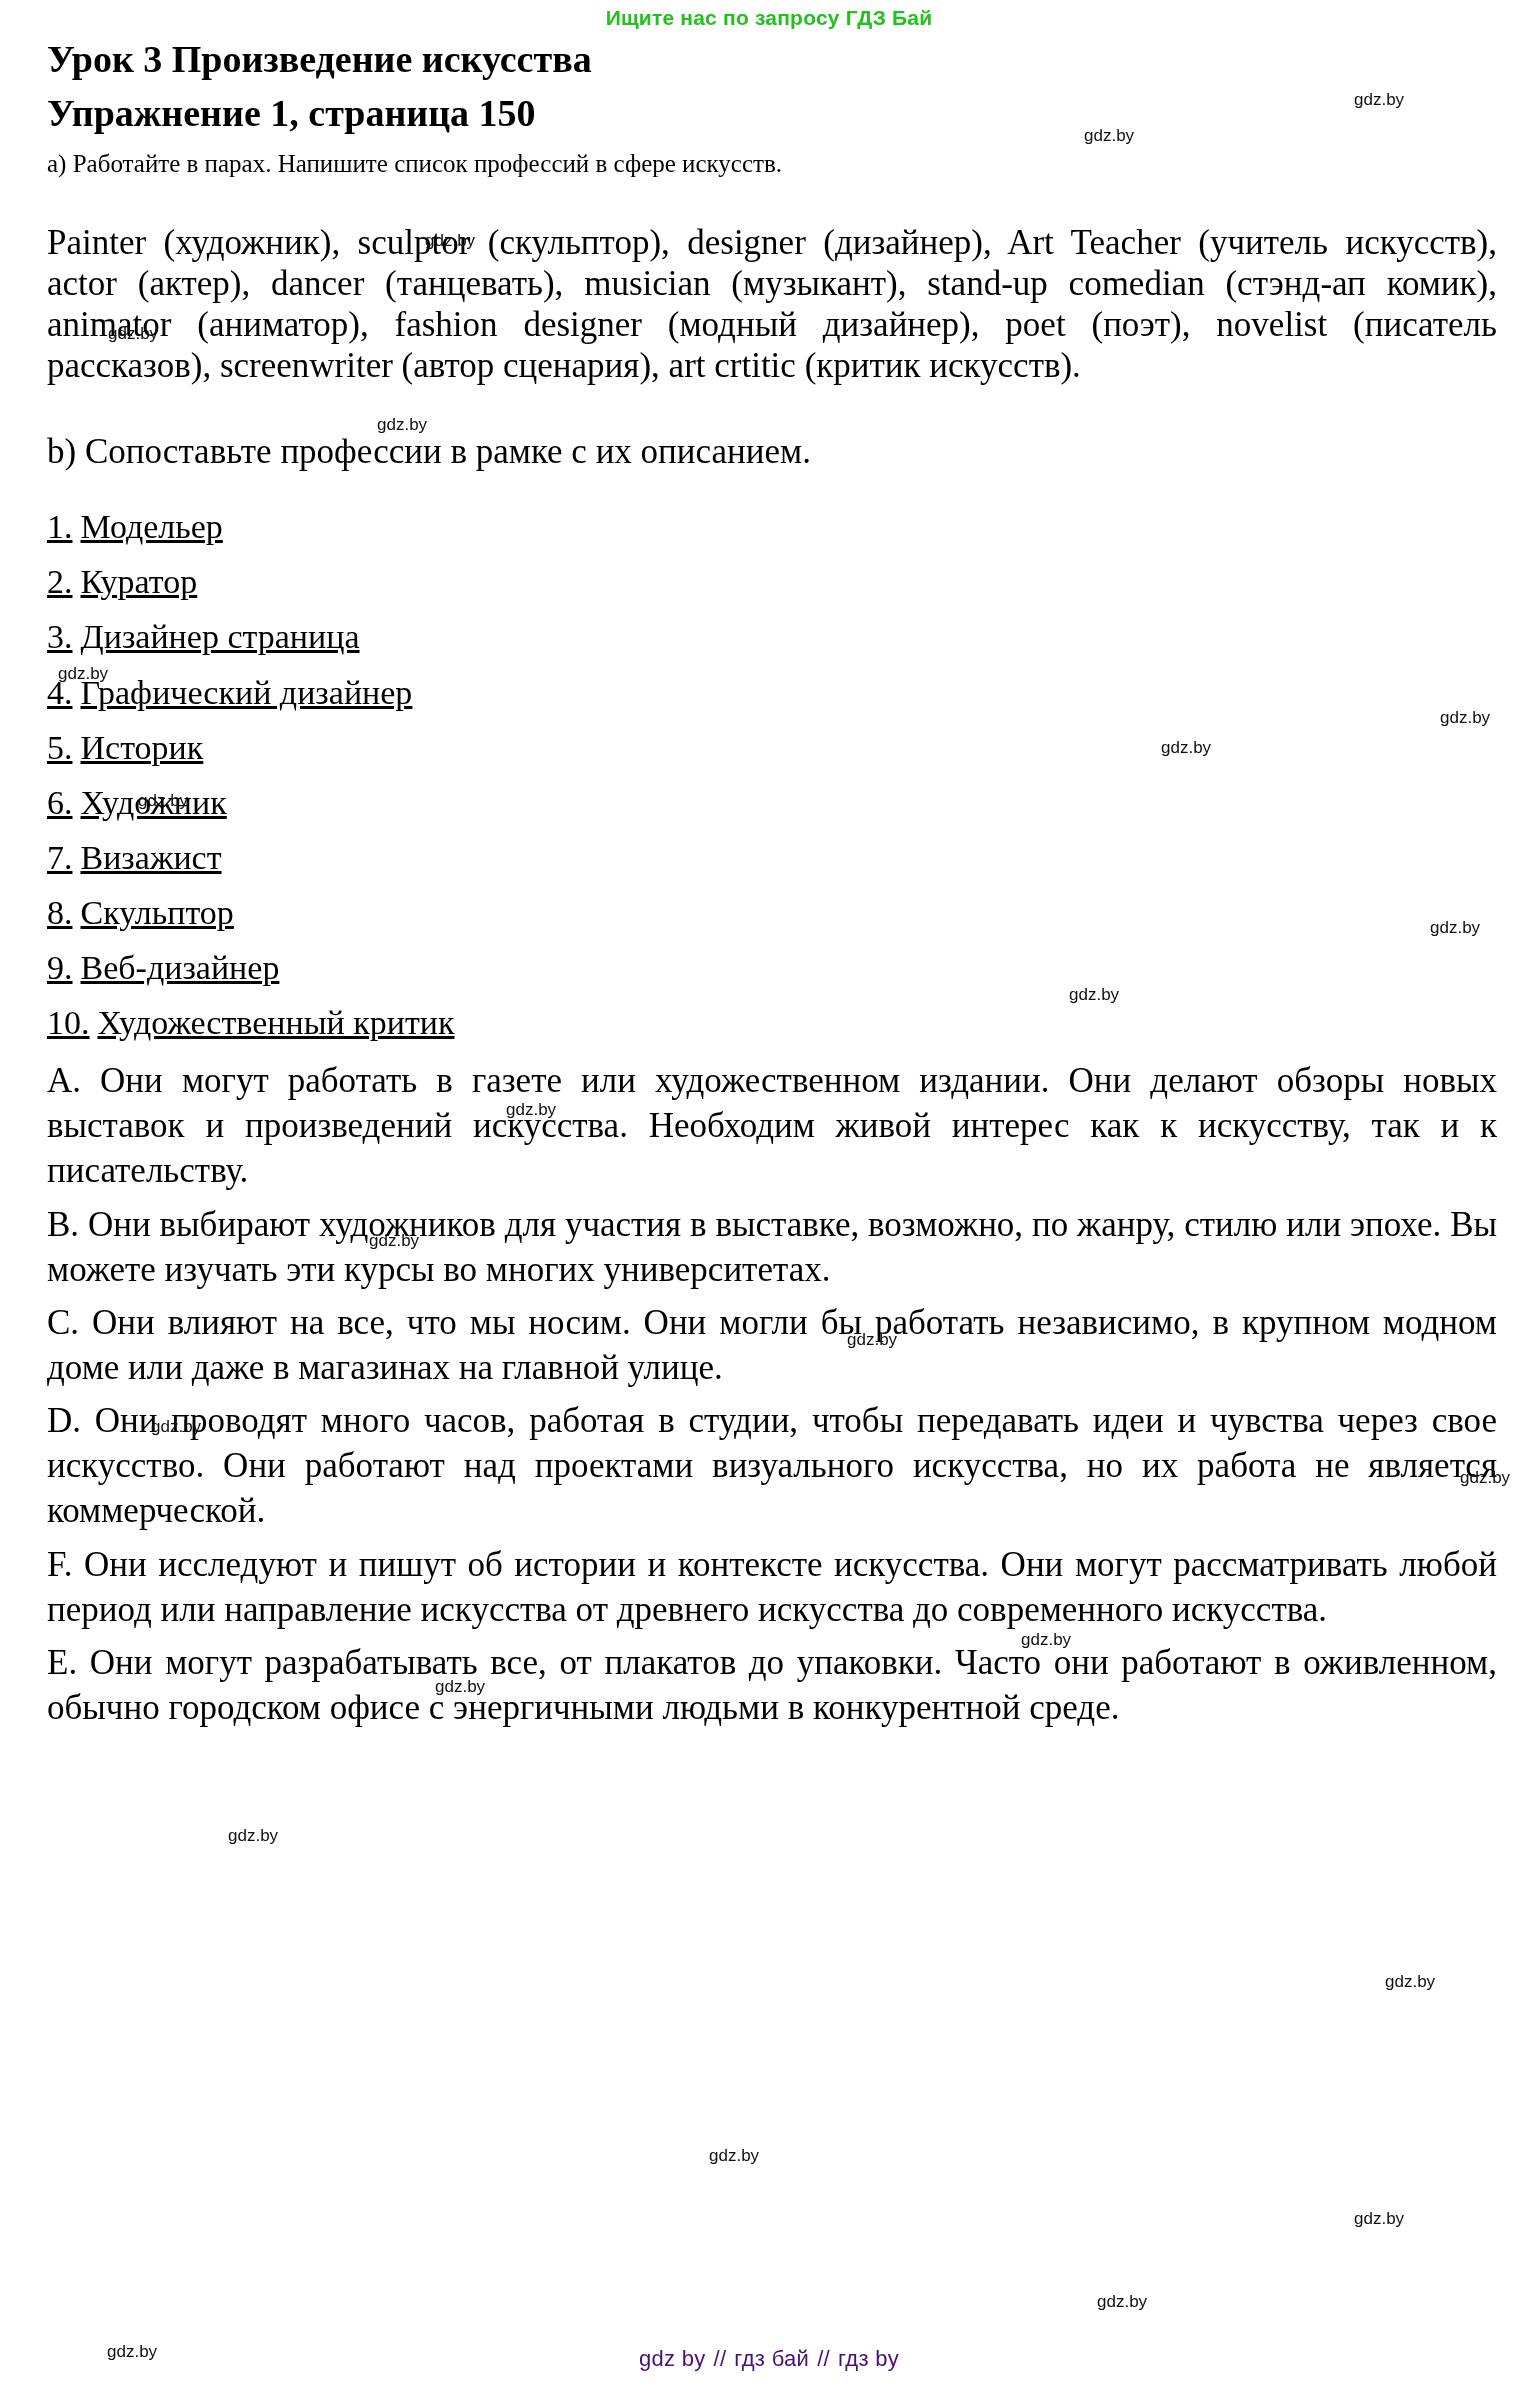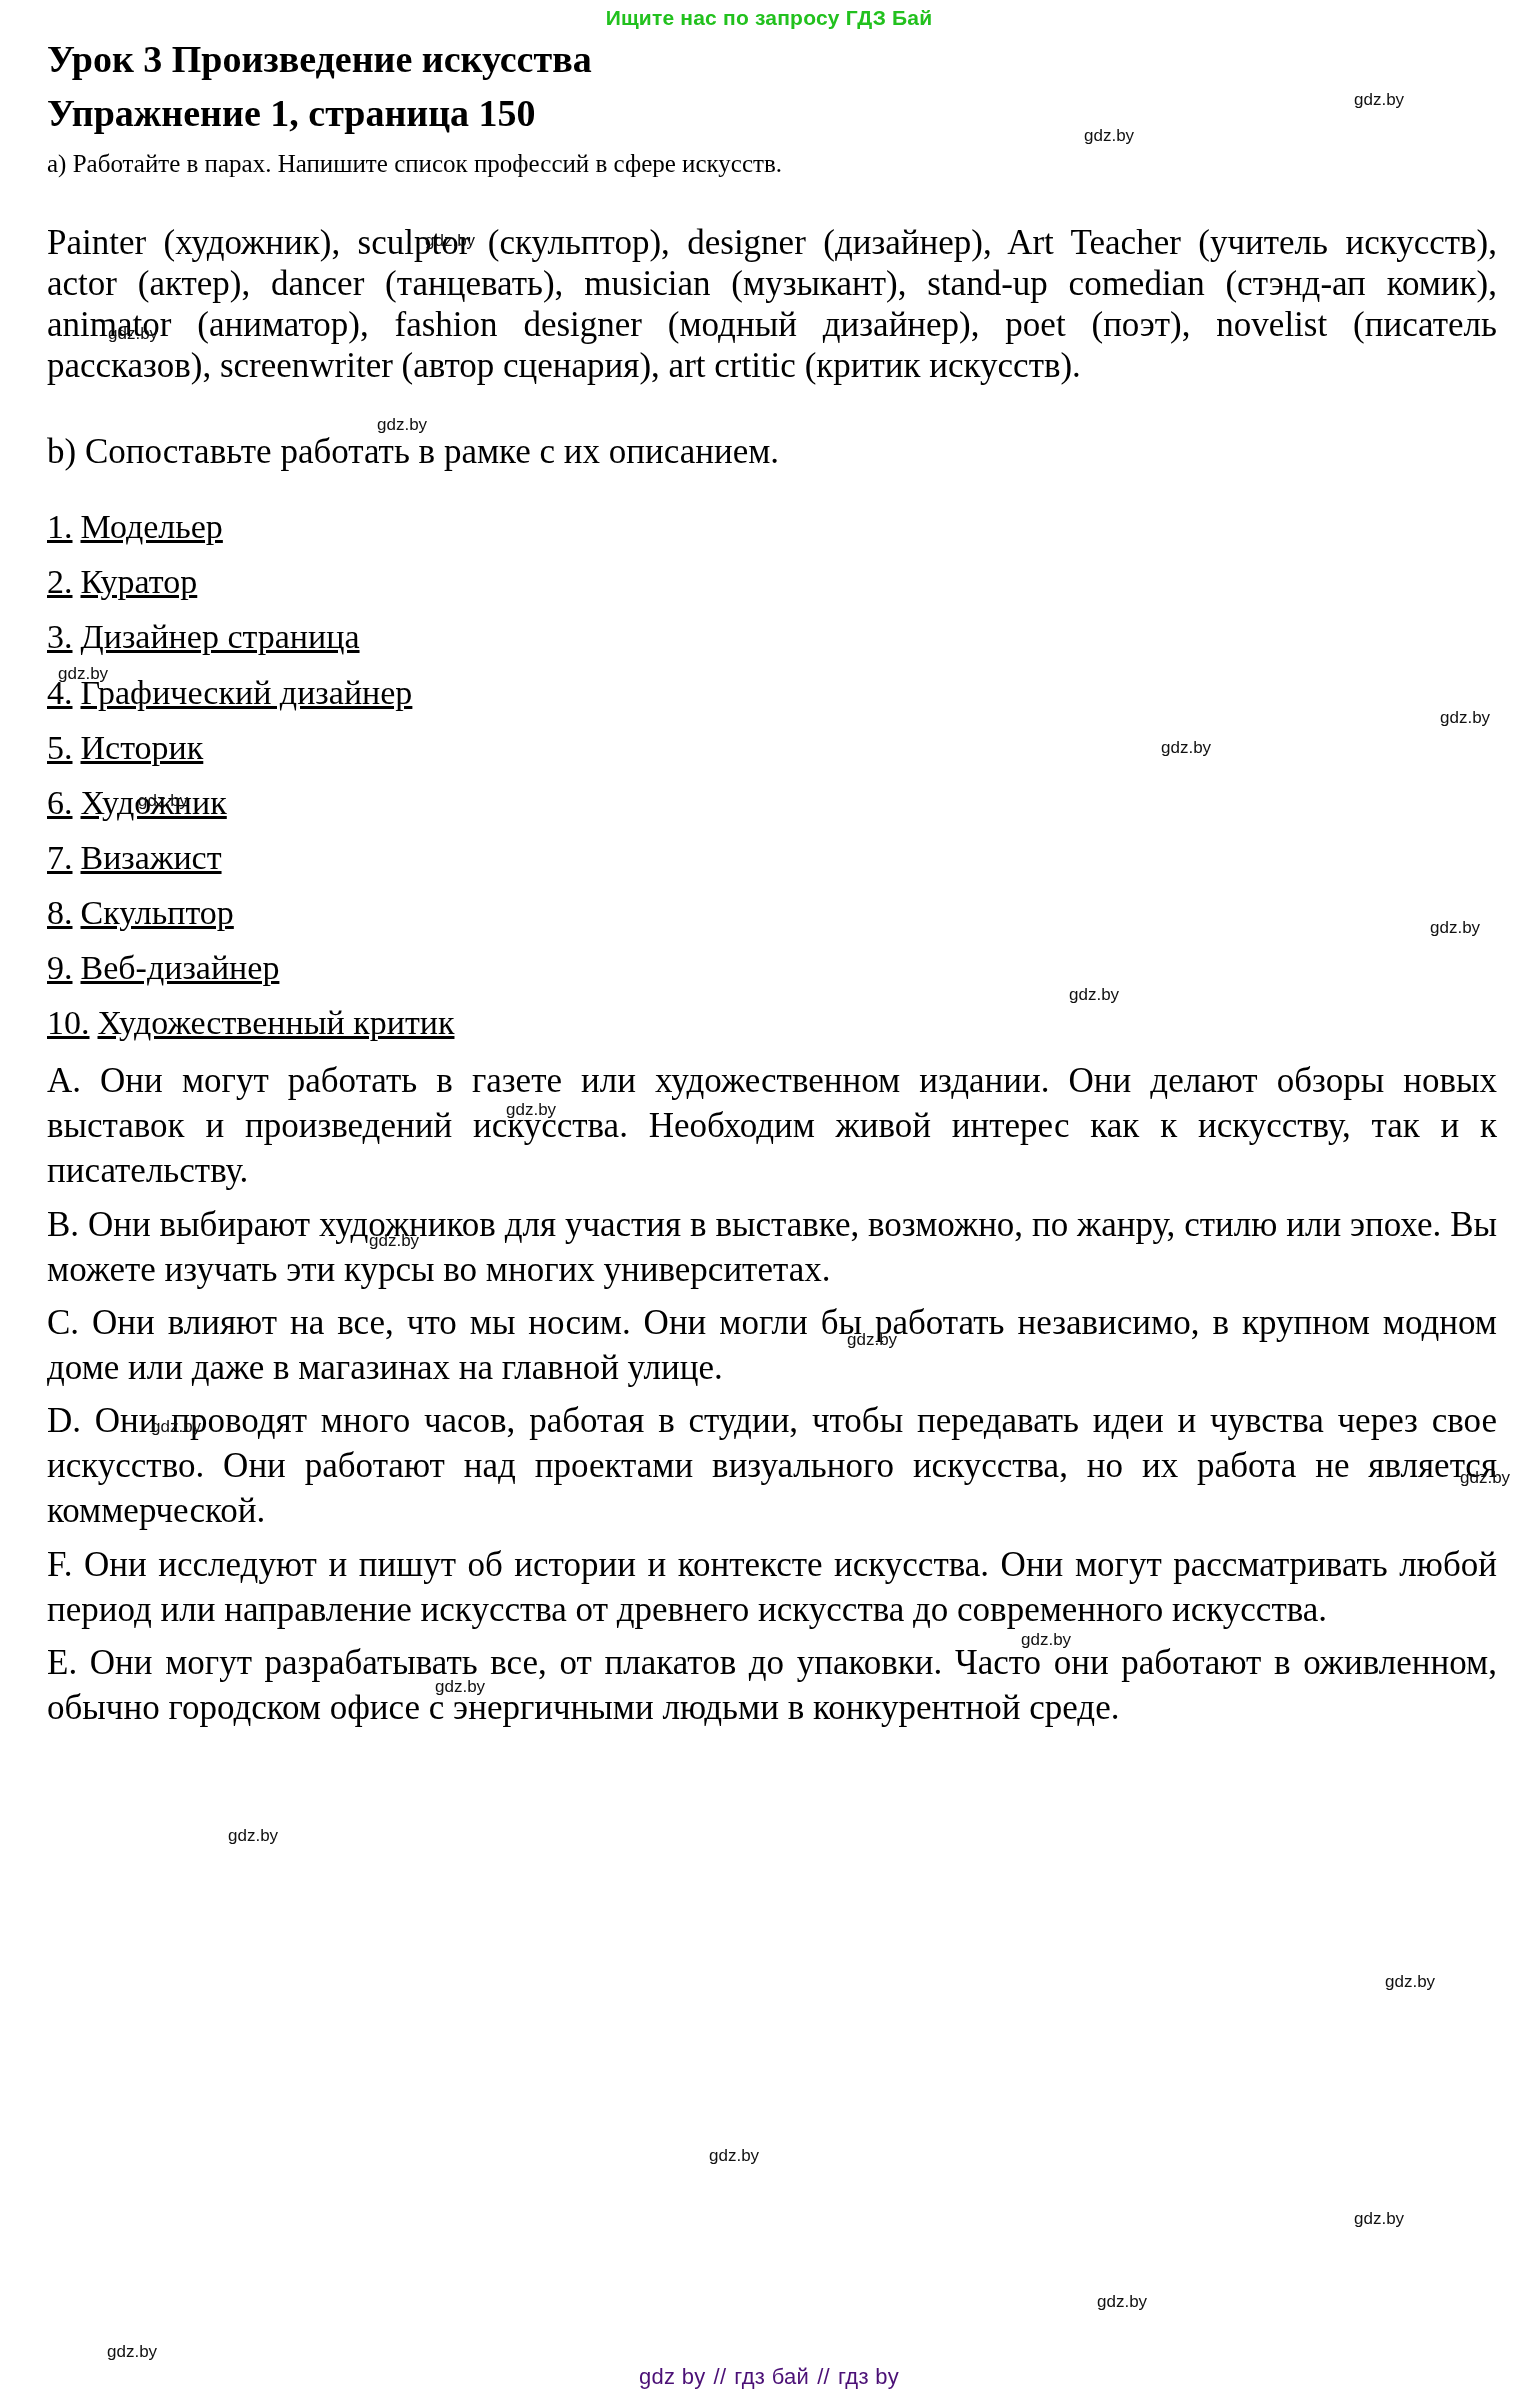--- a/index.html
+++ b/index.html
@@ -105,21 +105,21 @@
     font-weight: 400;
     color: #111111;
     white-space: nowrap;
     pointer-events: none;
   }
 
   
   .footer {
     position: absolute;
     left: 0;
-    bottom: 11px;
+    bottom: 29px;
     width: 100%;
     text-align: center;
     font-family: "Liberation Sans", sans-serif;
     font-size: 22px;
     color: #4b1076;
     letter-spacing: 0.3px;
   }
   .footer .sep { padding: 0 8px; }
 </style>
 </head>
@@ -131,21 +131,21 @@
 
   <div class="title-line">Урок 3 Произведение искусства</div>
 
   <div class="title-line second">Упражнение 1, страница 150</div>
 
   <div class="lead">a) Работайте в парах. Напишите список профессий в сфере искусств.</div>
 
 
   <div class="answer-block">Painter (художник), sculptor (скульптор), designer (дизайнер), Art Teacher (учитель искусств), actor (актер), dancer (танцевать), musician (музыкант), stand-up comedian (стэнд-ап комик), animator (аниматор), fashion designer (модный дизайнер), poet (поэт), novelist (писатель рассказов), screenwriter (автор сценария), art crtitic (критик искусств).</div>
 
-  <div class="subtask">b) Сопоставьте работать в рамке с их описанием.</div>
+  <div class="subtask">b) Сопоставьте профессии в рамке с их описанием.</div>
 
   <ol class="profession-list">
     <li>
       <span class="num">1.</span><span>Модельер</span>
     </li>
     <li>
       <span class="num">2.</span><span>Куратор</span>
     </li>
     <li>
       <span class="num">3.</span><span>Дизайнер страница</span>

